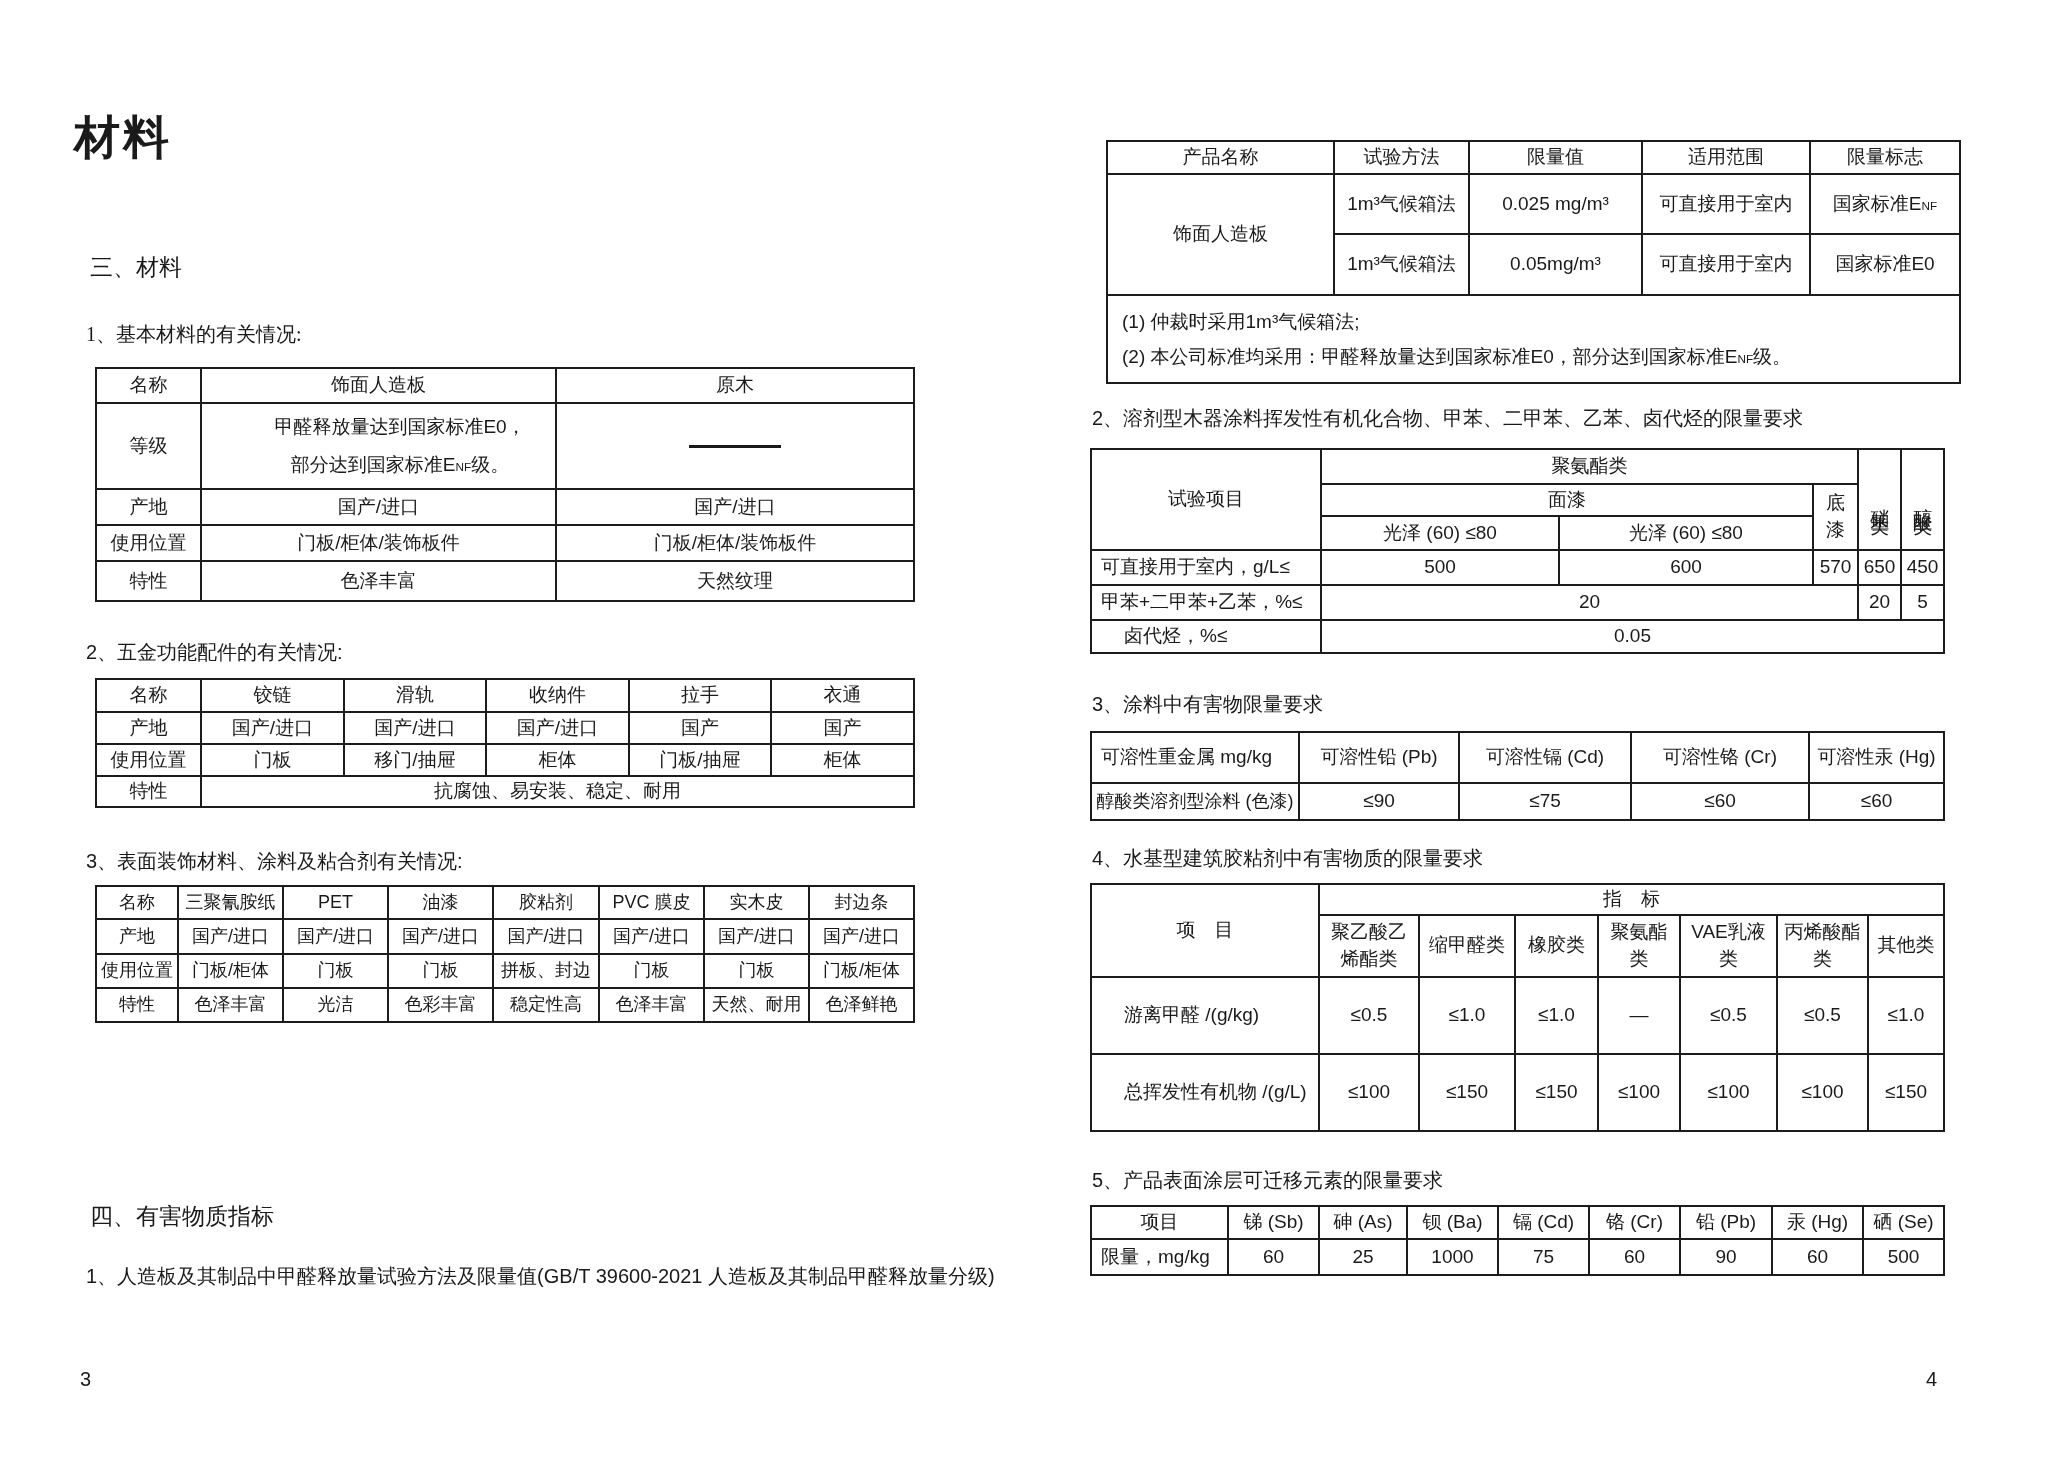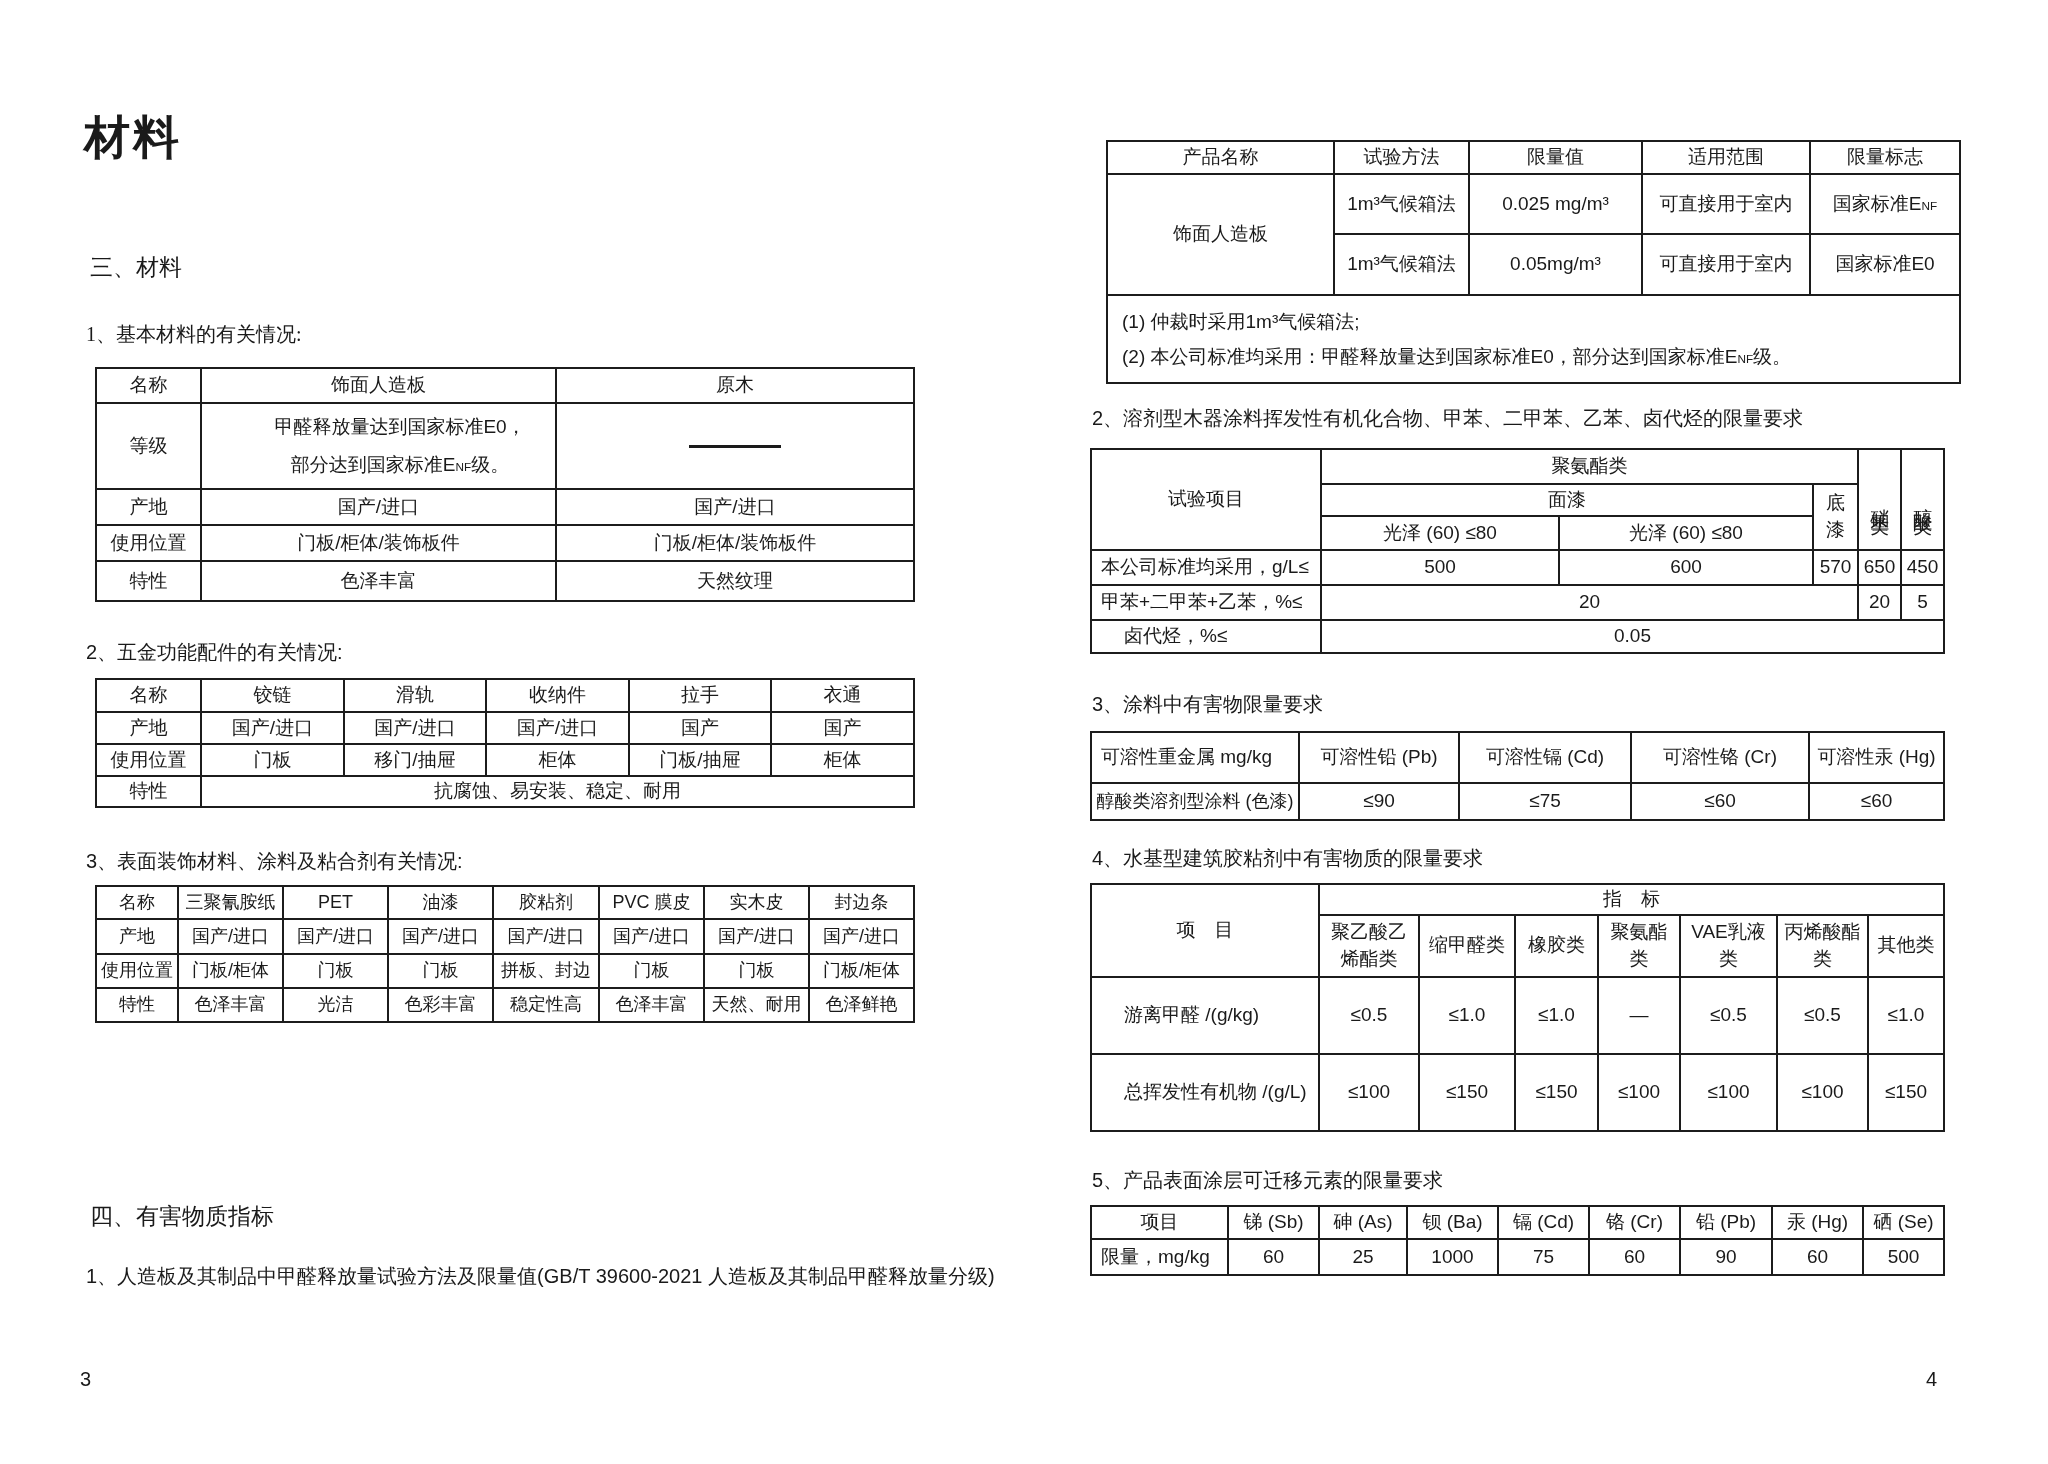--- a/index.html
+++ b/index.html
@@ -23,21 +23,21 @@
   .vcell{padding:0 !important;}
   .vtext{writing-mode:vertical-rl;text-orientation:upright;letter-spacing:4px;font-size:19px;display:inline-block;}
   .t3 td{font-size:18px;}
   .tight{font-size:18px !important;padding-left:3px !important;padding-right:3px !important;}
 </style>
 </head>
 <body>
 
 <div class="canvas">
 
-  <div class="h-big" style="left:84px;top:112px;">材料</div>
+  <div class="h-big" style="left:74px;top:112px;">材料</div>
   <div class="h-sec" style="left:90px;top:254px;">三、材料</div>
   <div class="h-num" style="left:86px;top:322px;font-family:Liberation Serif, serif;">1、基本材料的有关情况:</div>
 
   <table class="tbl" style="left:95px;top:367px;">
     <colgroup>
         <col style="width:105px">
         <col style="width:355px">
         <col style="width:358px">
       </colgroup>
     <tbody>
@@ -236,21 +236,21 @@
     </tr>
     <tr style="height:32px">
       <td colspan="2">面漆</td>
       <td rowspan="2">底漆</td>
     </tr>
     <tr style="height:34px">
       <td>光泽 (60) ≤80</td>
       <td>光泽 (60) ≤80</td>
     </tr>
     <tr style="height:35px">
-      <td class="l nowrap">本公司标准均采用，g/L≤</td>
+      <td class="l nowrap">可直接用于室内，g/L≤</td>
       <td>500</td>
       <td>600</td>
       <td>570</td>
       <td>650</td>
       <td>450</td>
     </tr>
     <tr style="height:35px">
       <td class="l nowrap">甲苯+二甲苯+乙苯，%≤</td>
       <td colspan="3">20</td>
       <td>20</td>

